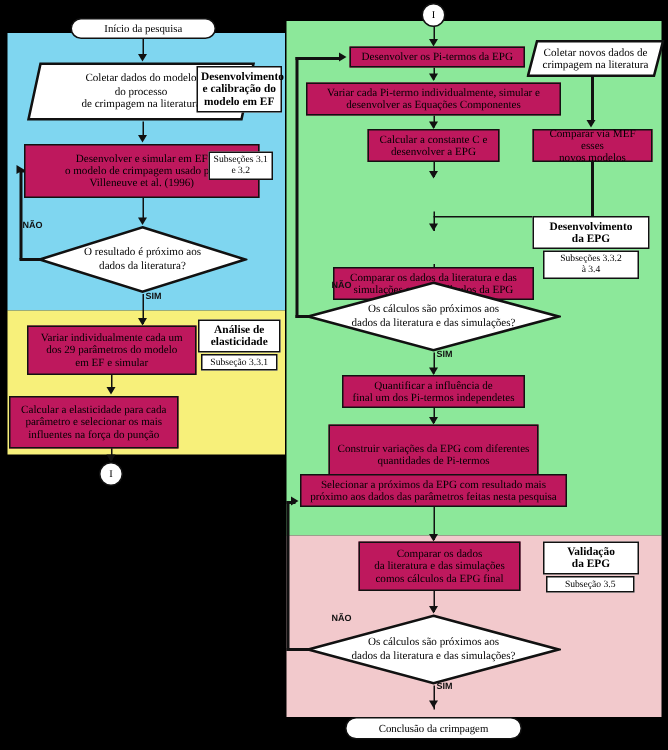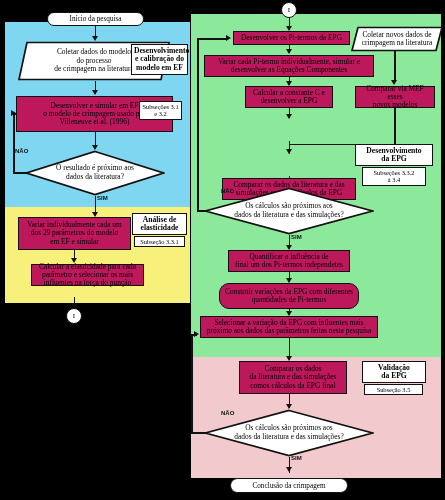--- a/index.html
+++ b/index.html
@@ -229,21 +229,21 @@
     <div>
       <div>Variar individualmente  cada um</div>
       <div>dos 29 parâmetros do modelo</div>
       <div>em EF e simular</div>
     </div>
   </div>
 
   <div class="edge edge-v" style="left:73.6px; top:250px; height:11px;"></div>
   <div class="arrow-down" style="left:70.9px; top:258px;"></div>
 
-  <div class="node" style="left:31px; top:264px; width:113px; height:22px;text-align:center;">
+  <div class="node" style="left:6px; top:264px; width:113px; height:35px;text-align:center;">
     <div>
       <div>Calcular a elasticidade para cada</div>
       <div>parâmetro e selecionar os  mais</div>
       <div>influentes na força do punção</div>
     </div>
   </div>
 
   <div class="edge edge-v" style="left:73.6px; top:297px; height:10px;"></div>
   <div class="arrow-down" style="left:70.9px; top:303px;"></div>
 
@@ -362,33 +362,33 @@
   <div class="node" style="left:228px; top:250px; width:122px; height:22px;">
     <div>
       <div>Quantificar a influência de</div>
       <div>final um dos Pi-termos independetes</div>
     </div>
   </div>
 
   <div class="edge edge-v" style="left:288.6px; top:272px; height:10px;"></div>
   <div class="arrow-down" style="left:285.9px; top:278px;"></div>
 
-  <div class="node" style="left:219px; top:283px; width:140px; height:26px;border-radius:10px;">
+  <div class="node" style="left:219px; top:283px; width:140px; height:40px;">
     <div>
       <div>Construir variações da EPG com diferentes</div>
       <div>quantidades de Pi-termos</div>
     </div>
   </div>
 
   <div class="edge edge-v" style="left:288.6px; top:305px; height:10px;"></div>
   <div class="arrow-down" style="left:285.9px; top:311px;"></div>
 
   <div class="node" style="left:200px; top:316px; width:178px; height:22px;">
     <div>
-      <div>Selecionar a variação da EPG com influentes mais</div>
+      <div>Selecionar a próximos da EPG com resultado mais</div>
       <div>próximo aos dados das parâmetros feitas nesta pesquisa</div>
     </div>
   </div>
 
   <div class="side-label" style="left:355px; top:144px; width:78px;">
     <div>Desenvolvimento</div>
     <div>da EPG</div>
   </div>
   <div class="side-sub" style="left:362px; top:167px; width:64px;">
     <div>Subseções 3.3.2</div>

